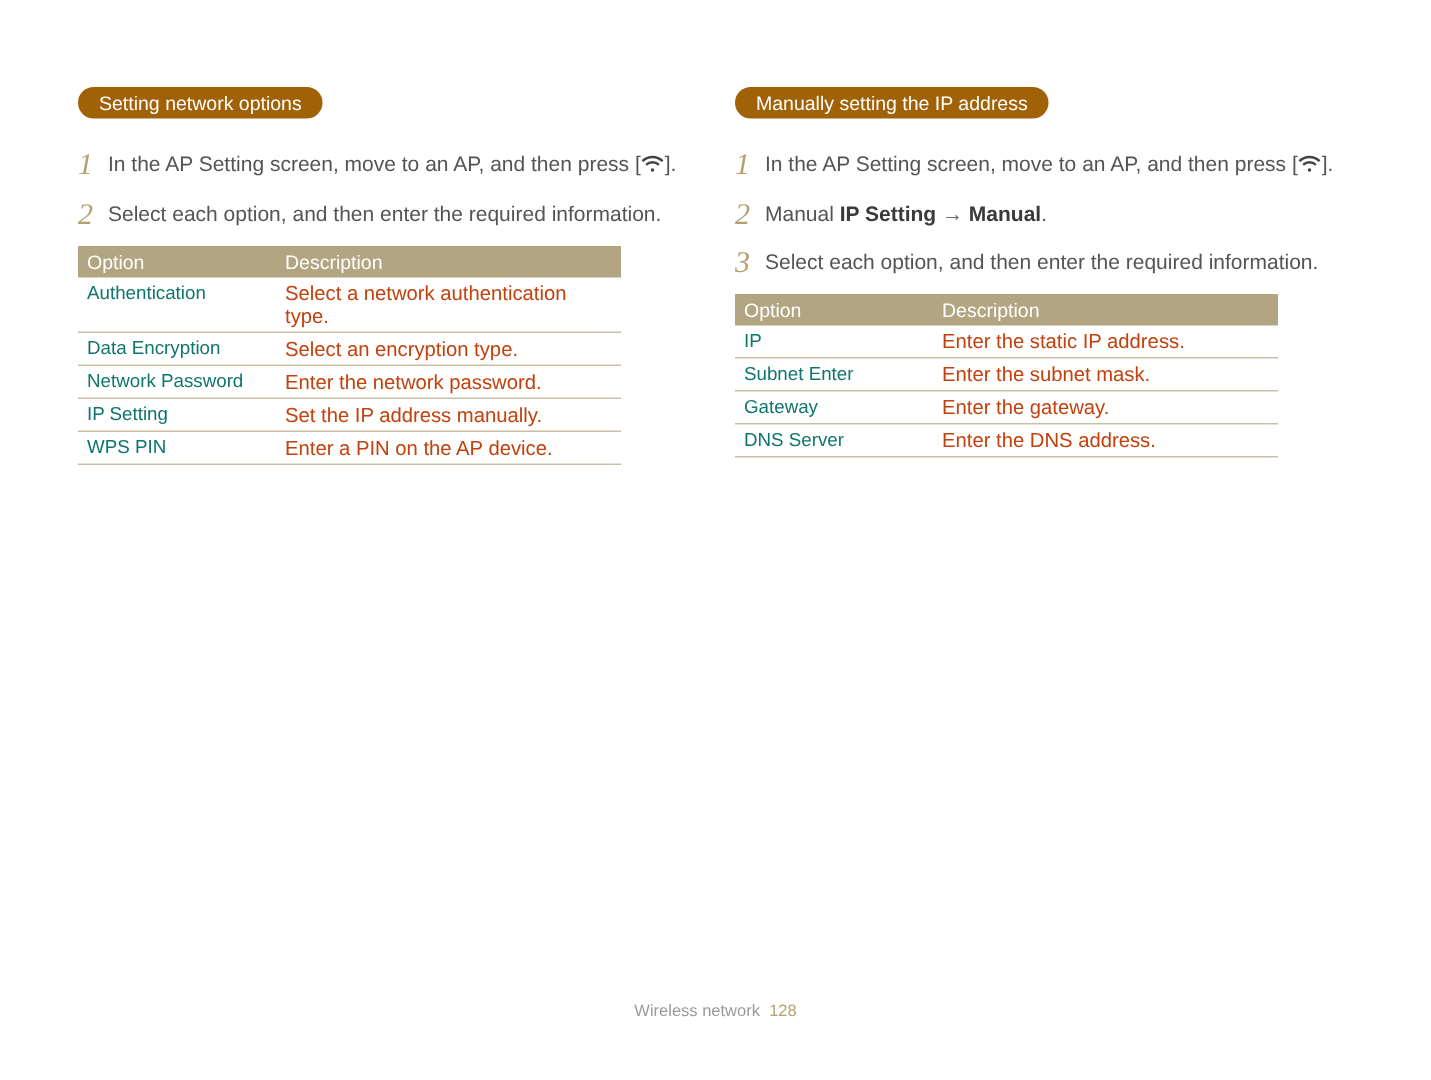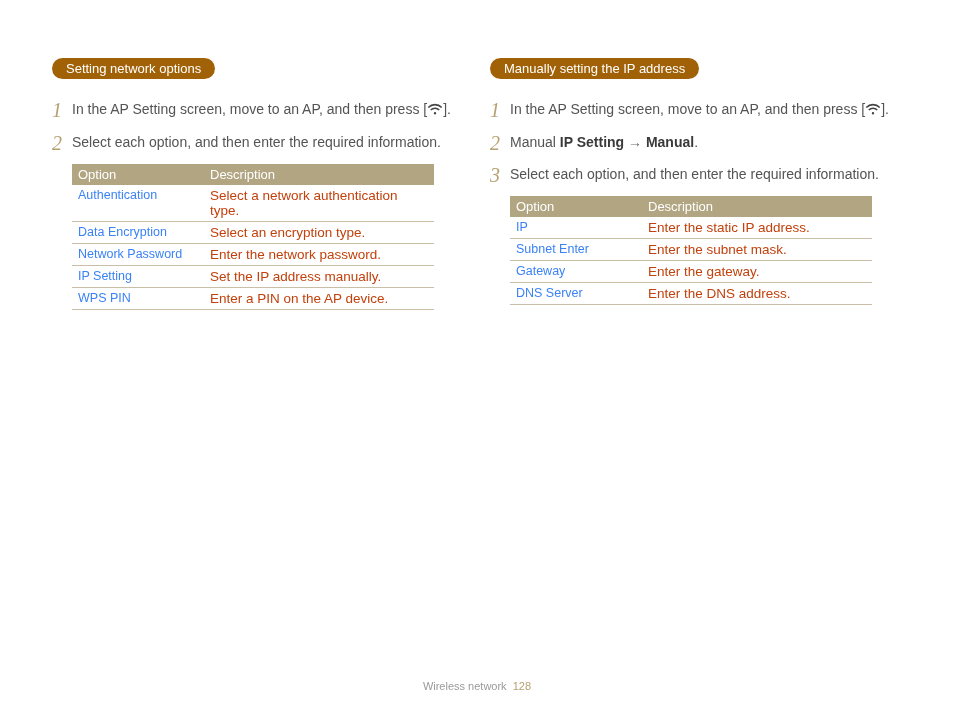--- a/index.html
+++ b/index.html
@@ -66,55 +66,54 @@
     vertical-align: -2px;
   }
   .wifi-icon svg {
     width: 16px;
     height: 13px;
   }
   table.opt {
     border-collapse: collapse;
     width: 362px;
     margin-top: 8px;
-    margin-left: 20px;
     font-size: 13px;
   }
   table.opt th {
     background: #b2a582;
     color: #fff;
     font-weight: 400;
     text-align: left;
     padding: 3px 6px;
     font-size: 13px;
   }
   table.opt td {
     border-bottom: 1px solid #c8bfa6;
     padding: 3px 6px;
     vertical-align: top;
   }
   table.opt td.opt-name {
-    color: #3b82f6;
+    color: #0f766e;
     width: 120px;
     font-size: 12.5px;
   }
   table.opt td.opt-desc {
     color: #c2410c;
     font-size: 13.5px;
   }
   .step-text b {
     color: #3a3a3a;
     font-weight: bold;
   }
   .arrow {
     color: #6a6a6a;
   }
   .footer {
     position: absolute;
-    bottom: 28px;
+    bottom: 40px;
     width: 100%;
     text-align: center;
     font-size: 11px;
     color: #9a9a9a;
   }
   .footer .pg {
     color: #b5a072;
   }
 </style>
 </head>

